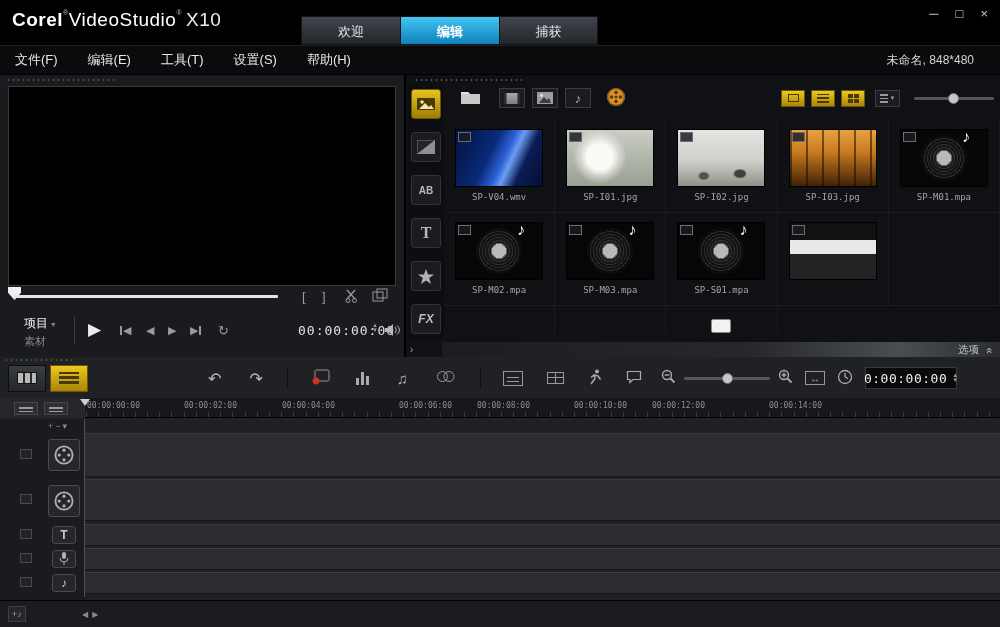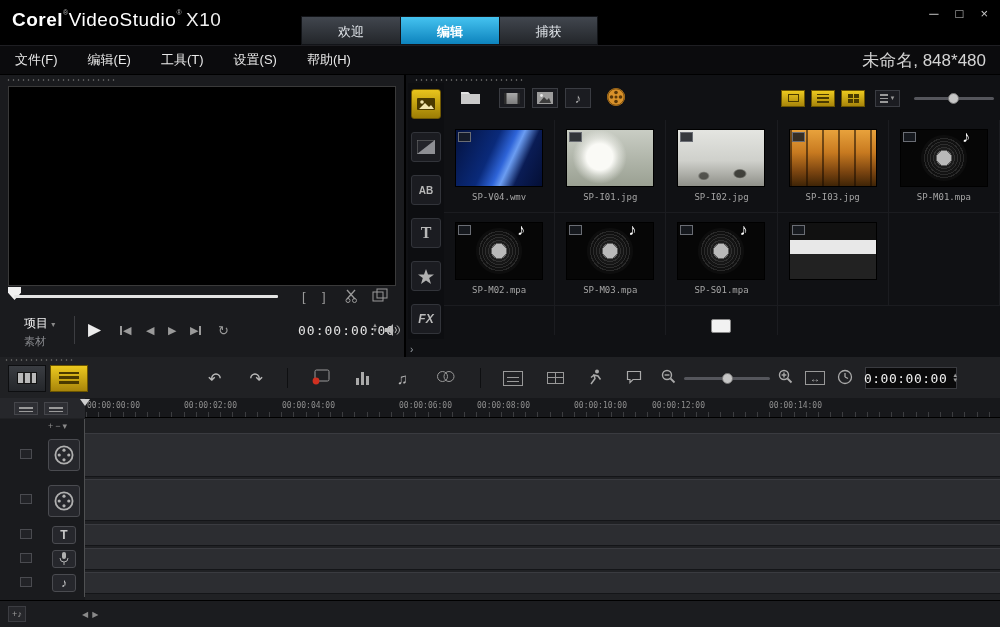--- a/index.html
+++ b/index.html
@@ -20,21 +20,21 @@
   .tab{width:99px;height:29px;line-height:29px;text-align:center;font-size:13px;color:#dfe3e8;
        background:linear-gradient(#41464e,#23262a);border:1px solid #121418;border-right-width:0;cursor:default}
   .tab:last-child{border-right-width:1px}
   .tab.active{background:linear-gradient(#45c3f0,#0d83bd);color:#fff;font-weight:700}
   #wincontrols{right:12px;top:6px;display:flex;gap:17px;color:#c9c9c9;font-size:13px}
   #wincontrols span{cursor:default}
 
   
   #menubar{left:0;top:45px;width:1000px;height:30px;background:#0b0b0d;border-top:1px solid #1e1e22;border-bottom:1px solid #000;display:flex;align-items:center}
   .menu-item{padding:0 15px;font-size:13px;color:#e8e8e8}
-  #project-info{position:absolute;right:14px;font-size:17px;color:#d4d4d4}
+  #project-info{position:absolute;right:26px;font-size:12px;color:#d4d4d4}
 
   
   .dots{background-image:radial-gradient(#5a5a5a 1px,transparent 1.2px);background-size:5px 4px;height:4px;width:110px}
 
   #preview-panel{left:0;top:75px;width:404px;height:282px;background:#1a1b1e}
   #pv-screen{left:8px;top:11px;width:388px;height:200px;background:#000;border:1px solid #3a3a3a}
   #pv-handle{left:8px;top:212px;width:13px;height:13px;background:#f0f0f0;clip-path:polygon(0 0,100% 0,100% 45%,50% 100%,0 45%)}
   #pv-line{left:14px;top:220px;width:264px;height:3px;background:#e4e4e4;border-radius:1px}
   .trim{color:#9a9a9a;font-size:13px}
   #pv-transport{left:0;top:240px;width:404px;height:34px}
@@ -386,20 +386,24 @@
       </div>
       <div class="cell"></div>
       <div class="cell"></div>
       <div class="cell"></div>
       <div class="cell">
           <div class="mini-doc"></div>
         </div>
     </div>
 
 
+    <div id="options-bar" class="abs">
+      <span>选项</span>
+      <span class="chevup">«</span>
+    </div>
   </div>
 
   <div id="timeline" class="abs">
     <div class="dots abs" style="left:4px;top:1px;width:70px"></div>
 
     <div id="tl-toolbar" class="abs">
       <span class="tlbtn" style="margin-left:8px">
           <span class="ic-story"></span>
         </span>
       <span class="tlbtn gold" style="margin-left:4px">

